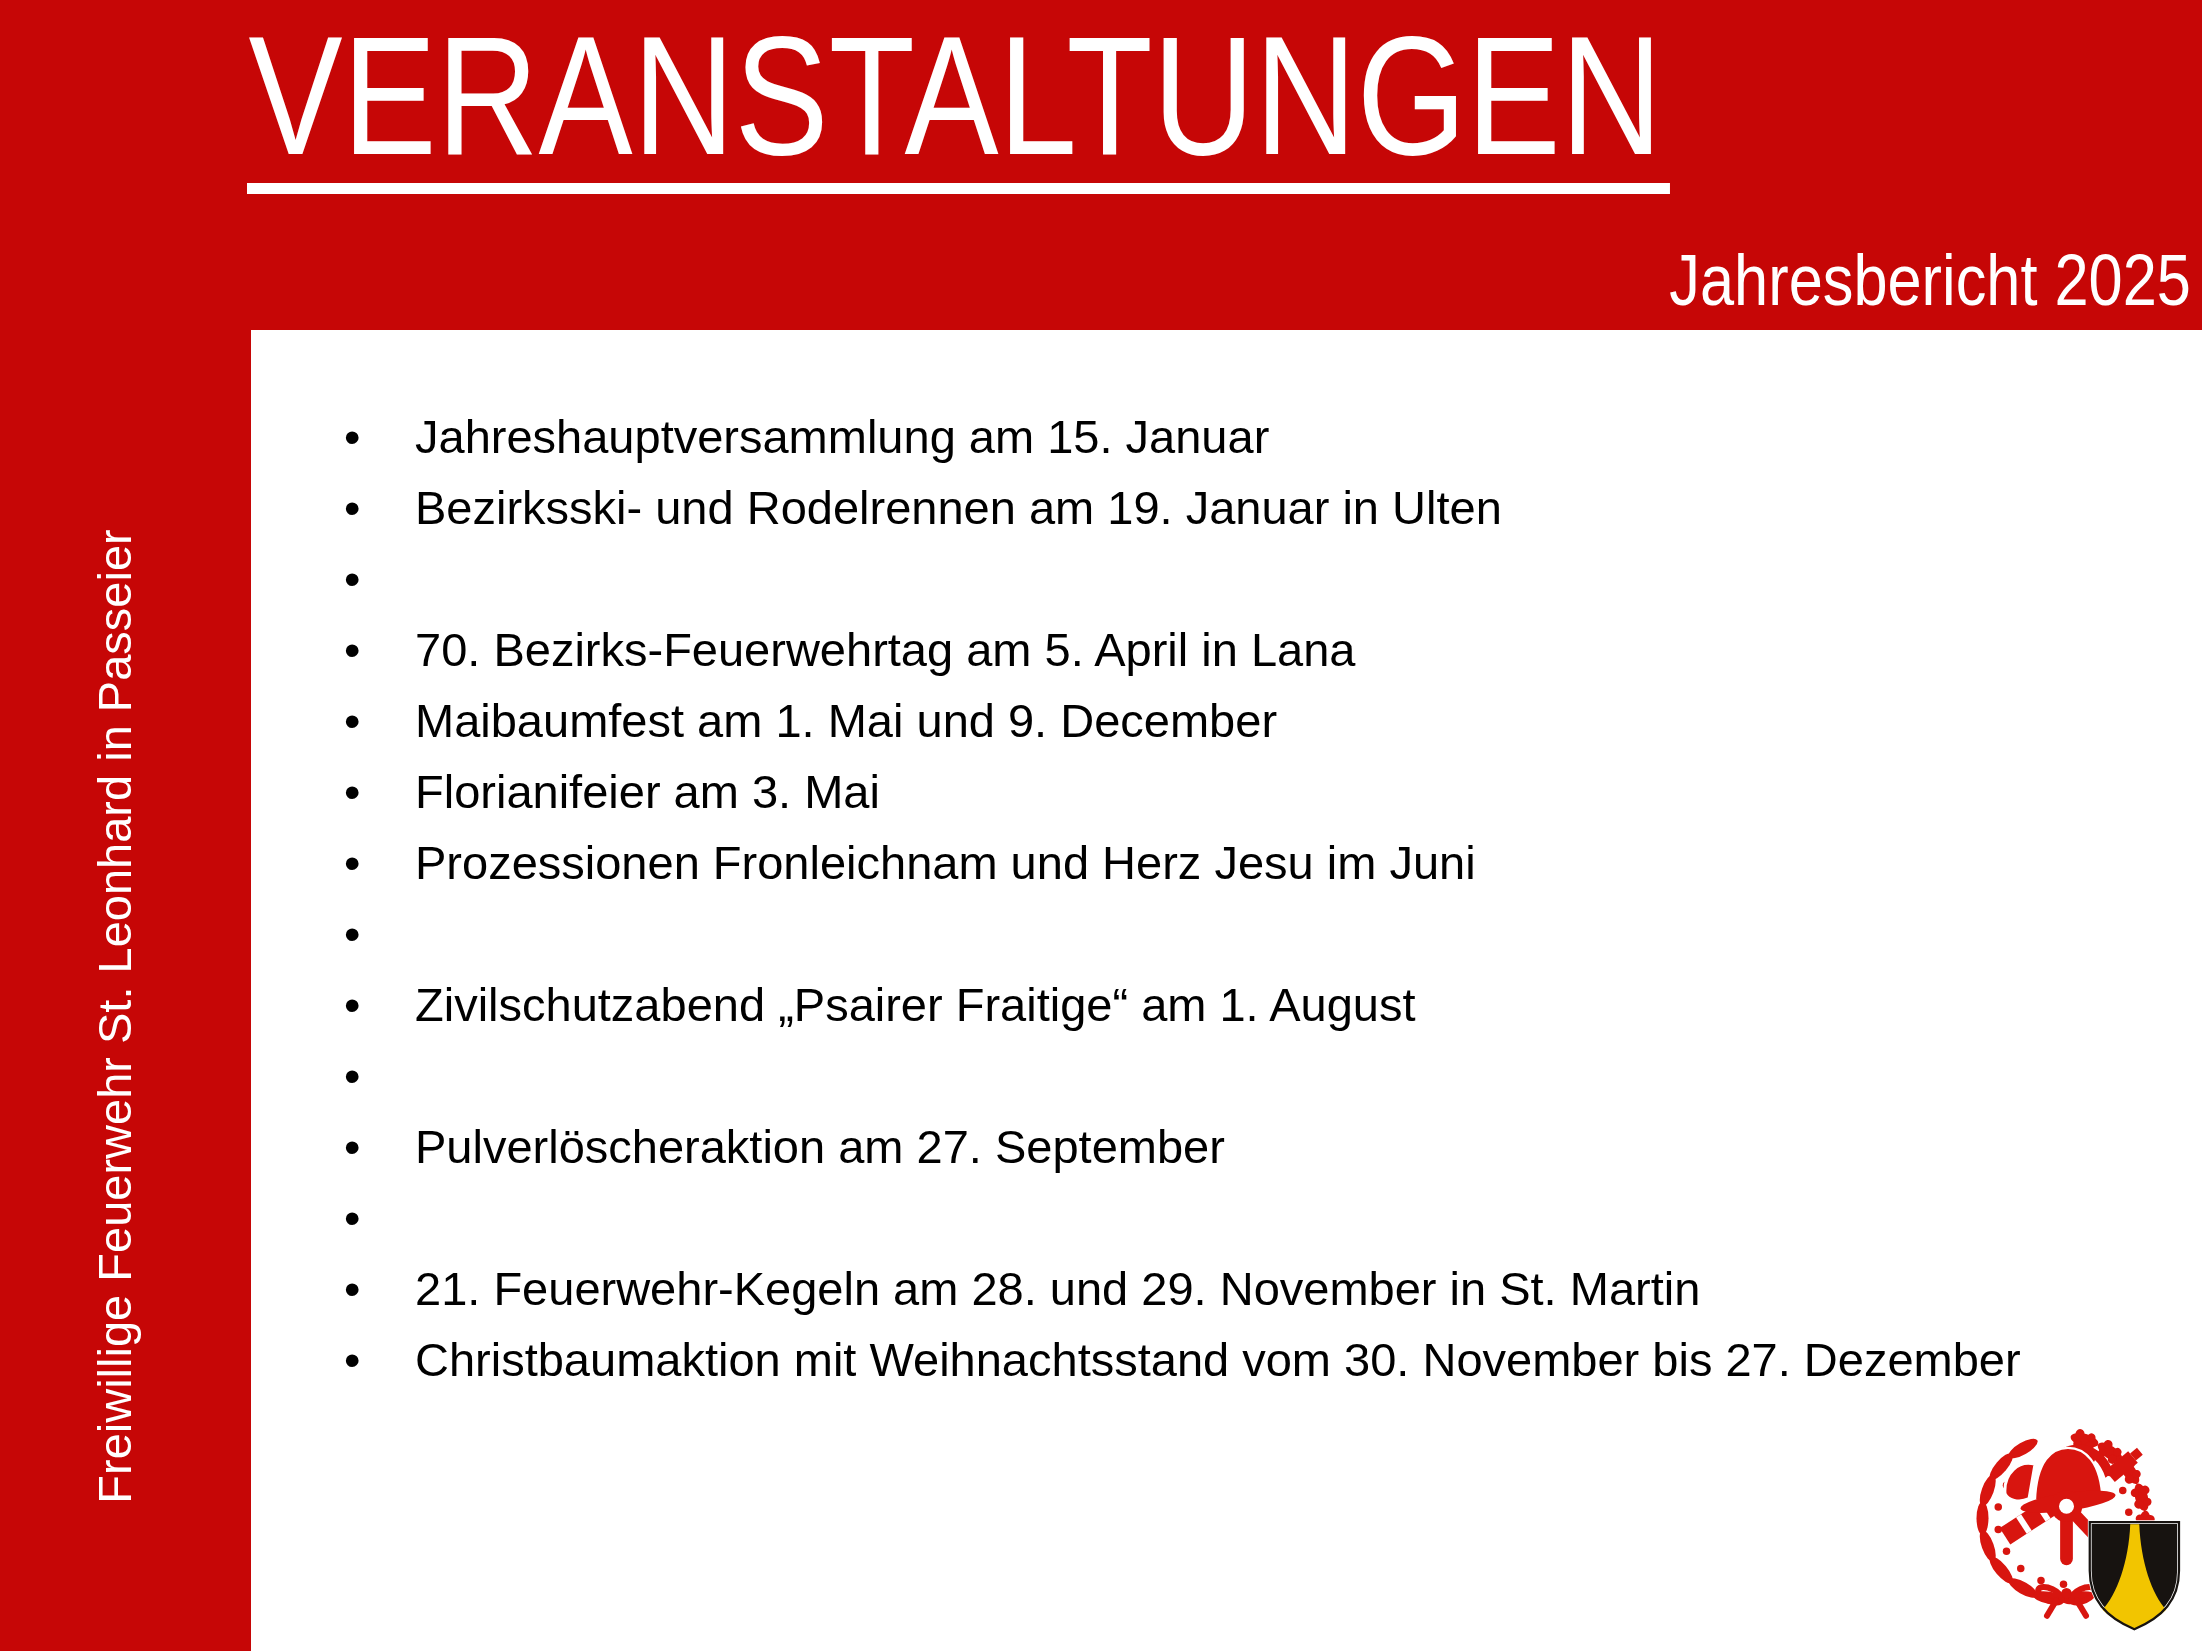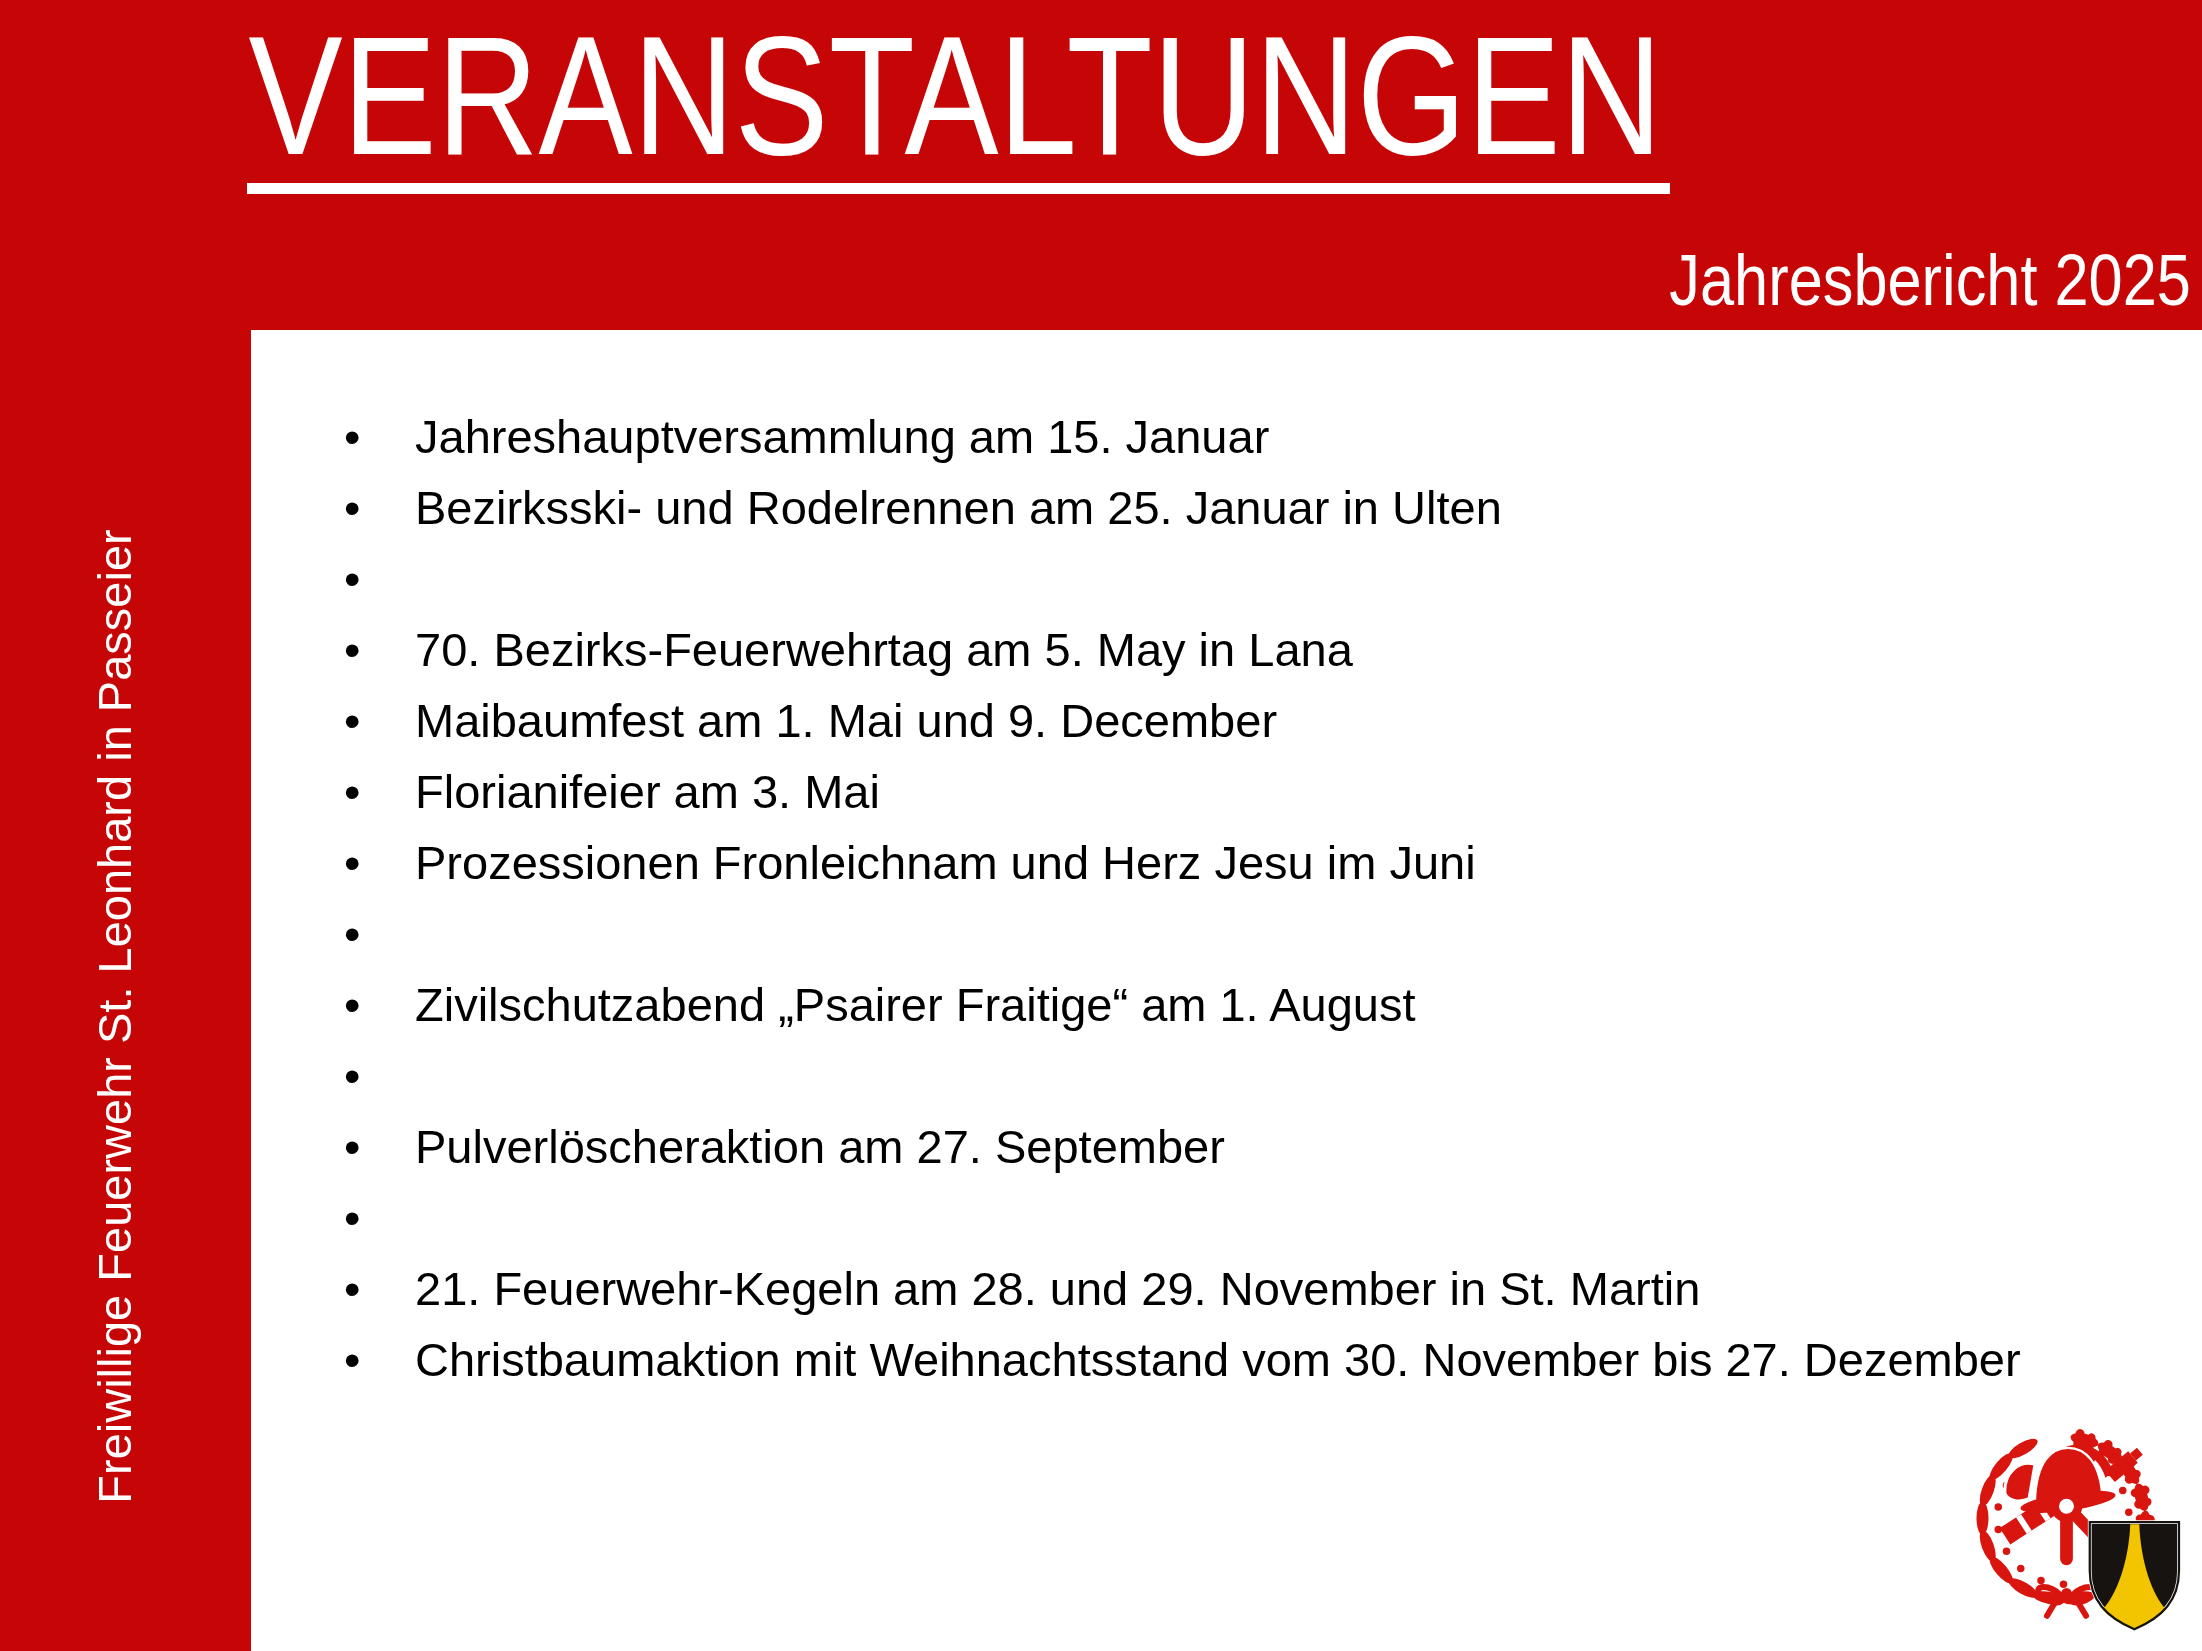--- a/index.html
+++ b/index.html
@@ -115,30 +115,30 @@
 
   <ul class="events">
 
       <li>
         <span class="bullet">•</span>
         <span class="item-text">Jahreshauptversammlung am 15. Januar</span>
       </li>
 
       <li>
         <span class="bullet">•</span>
-        <span class="item-text">Bezirksski- und Rodelrennen am 25. Januar in Ulten</span>
-      </li>
-
-      <li>
-        <span class="bullet">•</span>
-      </li>
-
-      <li>
-        <span class="bullet">•</span>
-        <span class="item-text">70. Bezirks-Feuerwehrtag am 5. May in Lana</span>
+        <span class="item-text">Bezirksski- und Rodelrennen am 19. Januar in Ulten</span>
+      </li>
+
+      <li>
+        <span class="bullet">•</span>
+      </li>
+
+      <li>
+        <span class="bullet">•</span>
+        <span class="item-text">70. Bezirks-Feuerwehrtag am 5. April in Lana</span>
       </li>
 
       <li>
         <span class="bullet">•</span>
         <span class="item-text">Maibaumfest am 1. Mai und 9. December</span>
       </li>
 
       <li>
         <span class="bullet">•</span>
         <span class="item-text">Florianifeier am 3. Mai</span>

